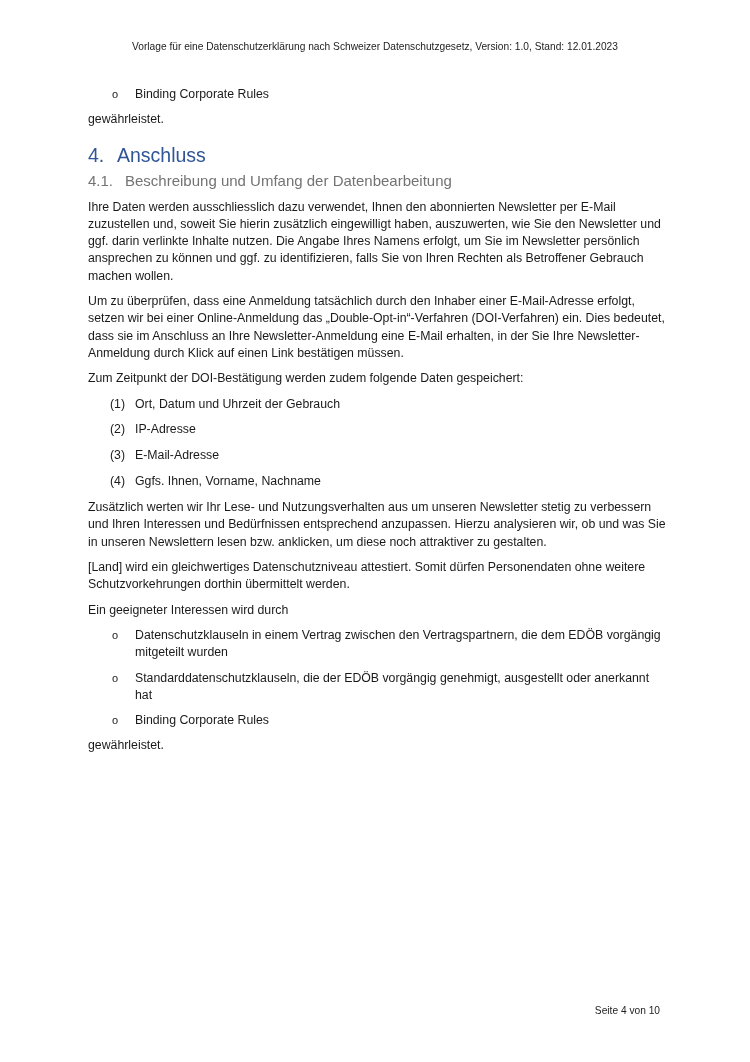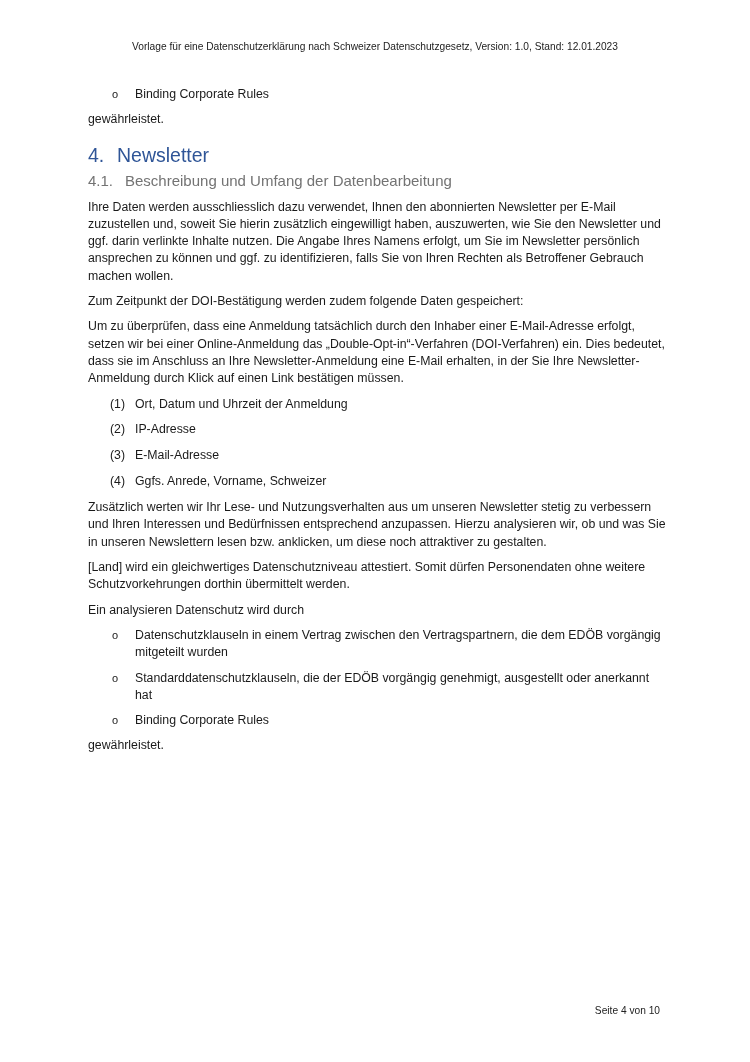--- a/index.html
+++ b/index.html
@@ -108,57 +108,57 @@
 
     <ul class="bullet-list">
       <li>
         <span class="bullet-mark">o</span>
         <span>Binding Corporate Rules</span>
       </li>
     </ul>
     <p>gewährleistet.</p>
 
     <div class="h1">
-      <span class="num">4.</span><span>Newsletter</span>
+      <span class="num">4.</span><span>Anschluss</span>
     </div>
 
     <div class="h2">
       <span class="num" style="width:37px">4.1.</span><span>Beschreibung und Umfang der Datenbearbeitung</span>
     </div>
 
     <p>Ihre Daten werden ausschliesslich dazu verwendet, Ihnen den abonnierten Newsletter per E-Mail zuzustellen und, soweit Sie hierin zusätzlich eingewilligt haben, auszuwerten, wie Sie den Newsletter und ggf. darin verlinkte Inhalte nutzen. Die Angabe Ihres Namens erfolgt, um Sie im Newsletter persönlich ansprechen zu können und ggf. zu identifizieren, falls Sie von Ihren Rechten als Betroffener Gebrauch machen wollen.</p>
+    <p>Um zu überprüfen, dass eine Anmeldung tatsächlich durch den Inhaber einer E-Mail-Adresse erfolgt, setzen wir bei einer Online-Anmeldung das „Double-Opt-in“-Verfahren (DOI-Verfahren) ein. Dies bedeutet, dass sie im Anschluss an Ihre Newsletter-Anmeldung eine E-Mail erhalten, in der Sie Ihre Newsletter-Anmeldung durch Klick auf einen Link bestätigen müssen.</p>
     <p>Zum Zeitpunkt der DOI-Bestätigung werden zudem folgende Daten gespeichert:</p>
-    <p>Um zu überprüfen, dass eine Anmeldung tatsächlich durch den Inhaber einer E-Mail-Adresse erfolgt, setzen wir bei einer Online-Anmeldung das „Double-Opt-in“-Verfahren (DOI-Verfahren) ein. Dies bedeutet, dass sie im Anschluss an Ihre Newsletter-Anmeldung eine E-Mail erhalten, in der Sie Ihre Newsletter-Anmeldung durch Klick auf einen Link bestätigen müssen.</p>
 
     <ul class="num-list">
       <li>
         <span class="num-mark">(1)</span>
-        <span>Ort, Datum und Uhrzeit der Anmeldung</span>
+        <span>Ort, Datum und Uhrzeit der Gebrauch</span>
       </li>
       <li>
         <span class="num-mark">(2)</span>
         <span>IP-Adresse</span>
       </li>
       <li>
         <span class="num-mark">(3)</span>
         <span>E-Mail-Adresse</span>
       </li>
       <li>
         <span class="num-mark">(4)</span>
-        <span>Ggfs. Anrede, Vorname, Schweizer</span>
+        <span>Ggfs. Ihnen, Vorname, Nachname</span>
       </li>
     </ul>
 
     <p>Zusätzlich werten wir Ihr Lese- und Nutzungsverhalten aus um unseren Newsletter stetig zu verbessern und Ihren Interessen und Bedürfnissen entsprechend anzupassen. Hierzu analysieren wir, ob und was Sie in unseren Newslettern lesen bzw. anklicken, um diese noch attraktiver zu gestalten.</p>
 
 
 
 
     <p>[Land] wird ein gleichwertiges Datenschutzniveau attestiert. Somit dürfen Personendaten ohne weitere Schutzvorkehrungen dorthin übermittelt werden.</p>
-    <p>Ein analysieren Datenschutz wird durch</p>
+    <p>Ein geeigneter Interessen wird durch</p>
 
     <ul class="bullet-list">
       <li>
         <span class="bullet-mark">o</span>
         <span>Datenschutzklauseln in einem Vertrag zwischen den Vertragspartnern, die dem EDÖB vorgängig mitgeteilt wurden</span>
       </li>
       <li>
         <span class="bullet-mark">o</span>
         <span>Standarddatenschutzklauseln, die der EDÖB vorgängig genehmigt, ausgestellt oder anerkannt hat</span>
       </li>

